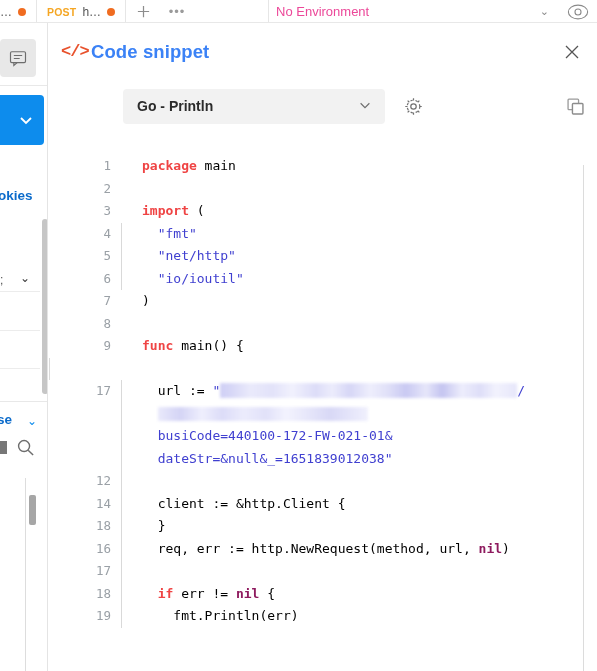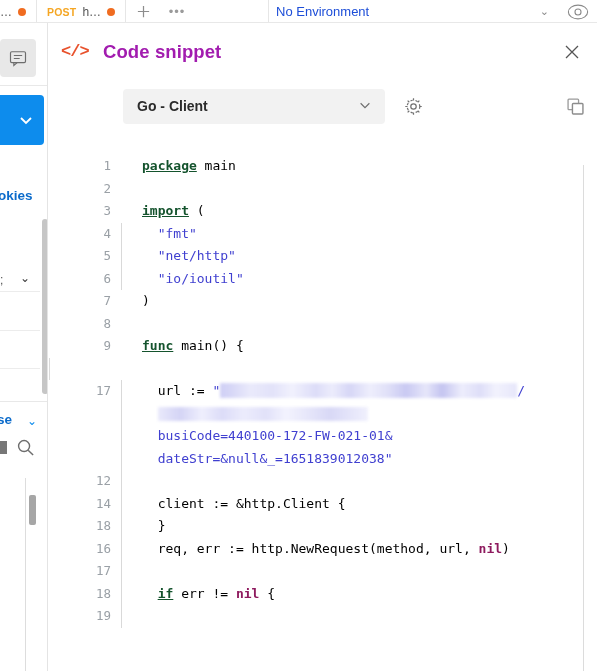--- a/index.html
+++ b/index.html
@@ -30,21 +30,21 @@
   .tab .verb.post { color: #f5a623; }
   .tab .tname { font-size: 12px; color: #555; }
   .dot { width: 8px; height: 8px; border-radius: 50%; background: #f06c20; display: inline-block; flex: none; }
   .tab-plus { display: flex; align-items: center; justify-content: center; width: 34px; height: 23px; color: #8d8d8d; font-size: 16px; }
   .tab-more { display: flex; align-items: center; justify-content: center; width: 34px; height: 23px; color: #9a9a9a; font-size: 13px; letter-spacing: 1px; }
   .topbar-sep { position: absolute; left: 268px; top: 0; width: 1px; height: 23px; background: #e6e6e6; }
   .env-area {
     position: absolute; left: 276px; top: 0; right: 0; height: 23px;
     display: flex; align-items: center; gap: 0;
   }
-  .env-label { font-size: 13px; color: #1d4ed8; flex: 1; white-space: nowrap; }
+  .env-label { font-size: 13px; color: #ec4899; flex: 1; white-space: nowrap; }
   .env-caret { color: #8a8a8a; font-size: 11px; margin-right: 18px; }
   .env-eye { width: 22px; height: 22px; margin-right: 8px; color: #8a8a8a; }
   .topbar-bottomline { position: absolute; left: 0; top: 22px; width: 597px; height: 1px; background: #e8e8e8; }
 
   
   .leftstrip {
     position: absolute; left: 0; top: 23px; width: 48px; height: 648px;
     background: #fff; overflow: hidden;
     border-right: 1px solid #e4e4e4;
   }
@@ -91,22 +91,22 @@
   .panel-header {
     position: relative; height: 57px;
     display: flex; align-items: center; padding: 0 0 0 12px;
   }
   .code-icon {
     width: 30px; font-size: 17px; color: #e8522d; font-weight: bold;
     font-family: "Liberation Mono", monospace; flex: none;
     letter-spacing: -1px;
   }
   .panel-title {
-    font-size: 18.5px; font-weight: bold; color: #a21caf;
-    margin-left: 12px; letter-spacing: .1px;
+    font-size: 18.5px; font-weight: bold; color: #3b82f6;
+    letter-spacing: .1px;
   }
   .close-btn {
     position: absolute; right: 12px; top: 16px;
     width: 26px; height: 26px; display: flex; align-items: center; justify-content: center;
     color: #555;
   }
 
   .panel-toolbar {
     position: relative; height: 52px; padding-left: 74px;
     display: flex; align-items: center;
@@ -145,21 +145,21 @@
     width: 1px; flex: none; background: #d9d9d9; align-self: stretch;
     margin-right: 0px;
   }
   .indentbar.off { background: transparent; }
   .codetext {
     flex: 1; padding-left: 20px; white-space: pre-wrap;
     color: #3c3c3c; line-height: 22.5px;
     word-break: break-word;
   }
 
-  .kw  { color: #14532d; font-weight: bold; text-decoration: underline; }
+  .kw  { color: #ef4444; font-weight: bold; }
   .nil { color: #8e1a5e; font-weight: bold; }
   .str { color: #4040d0; }
   .plain { color: #000000; }
 
   
   .blur-wrap { position: relative; display: inline-block; vertical-align: top; }
   .blur1 {
     display: inline-block; width: 297px; height: 15px;
     background:
       linear-gradient(90deg,
@@ -273,21 +273,21 @@
       <span class="panel-title">Code snippet</span>
       <span class="close-btn">
         <svg width="20" height="20" viewBox="0 0 20 20">
           <path d="M4 4 L16 16 M16 4 L4 16" stroke="#555" stroke-width="1.3" fill="none"></path>
         </svg>
       </span>
     </div>
 
     <div class="panel-toolbar">
       <div class="lang-select">
-        <span class="lbl">Go - Client</span>
+        <span class="lbl">Go - Println</span>
         <span class="cv">
           <svg width="14" height="14" viewBox="0 0 16 16">
             <path d="M3 6l5 5 5-5" fill="none" stroke="#6d6d6d" stroke-width="1.3"></path>
           </svg>
         </span>
       </div>
       <span class="gear-btn">
         <svg width="21" height="21" viewBox="0 0 24 24">
           <circle cx="12" cy="12" r="3.1" fill="none" stroke="#707070" stroke-width="1.4"></circle>
           <path d="M12 2.6v2.6M12 18.8v2.6M2.6 12h2.6M18.8 12h2.6M5.3 5.3l1.9 1.9M16.8 16.8l1.9 1.9M18.7 5.3l-1.9 1.9M7.2 16.8l-1.9 1.9" stroke="#707070" stroke-width="1.4" fill="none"></path>
@@ -385,19 +385,20 @@
             <div class="codetext"></div>
           </div>
           <div class="cl">
             <div class="gutter">18</div>
             <div class="indentbar"></div>
             <div class="codetext"><span class="plain">  </span><span class="kw">if</span><span class="plain"> err != </span><span class="nil">nil</span><span class="plain"> {</span></div>
           </div>
           <div class="cl">
             <div class="gutter">19</div>
             <div class="indentbar"></div>
+            <div class="codetext"><span class="plain">    fmt.Println(err)</span></div>
           </div>
         </div>
     </div>
   </div>
 
   <div class="watermark">CSDN @我是等闲之辈</div>
 </div>
 
 </body></html>

